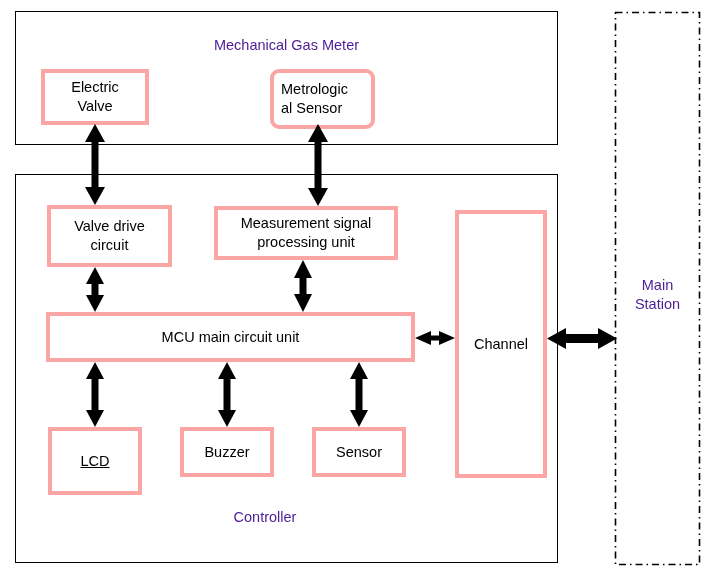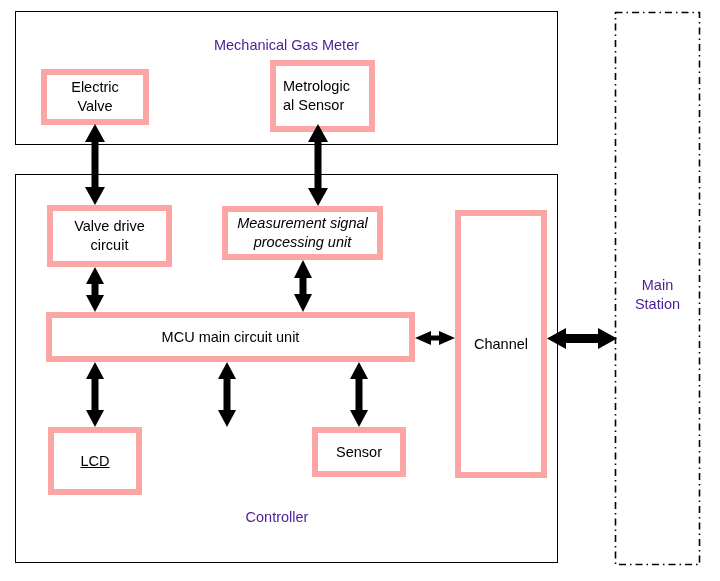--- a/index.html
+++ b/index.html
@@ -13,21 +13,21 @@
   #canvas {
     position: relative;
     width: 720px;
     height: 581px;
     background: #ffffff;
     overflow: hidden;
   }
   .box {
     position: absolute;
     box-sizing: border-box;
-    border: 6px solid #fca5a5;
+    border: 4px solid #fca5a5;
     background: transparent;
   }
   .group-box {
     border: 1px solid #000000;
   }
   .leaf-box {
     display: flex;
     align-items: center;
     justify-content: center;
     text-align: center;
@@ -60,35 +60,36 @@
 </head>
 <body>
 
 <div id="canvas">
 
   <div class="box group-box" style="left:15px; top:11px; width:543px; height:134px;"></div>
   <div class="group-label" style="left:15px; top:36px; width:543px;">Mechanical Gas Meter</div>
 
   <div class="box leaf-box" style="left:41px; top:69px; width:108px; height:56px;">Electric<br>Valve</div>
 
-  <div class="box leaf-box align-left" style="left:270px; top:60px; width:105px; height:72px;">Metrologic<br>al Sensor</div>
+  <div class="box leaf-box align-left" style="left:270px; top:69px; width:105px; height:60px;border-radius:9px;">Metrologic<br>al Sensor</div>
 
   <div class="box group-box" style="left:15px; top:174px; width:543px; height:389px;"></div>
-  <div class="group-label" style="left:15px; top:508px; width:500px;padding-left:12px;">Controller</div>
+  <div class="group-label" style="left:15px; top:508px; width:500px;">Controller</div>
 
   <div class="box leaf-box" style="left:47px; top:205px; width:125px; height:62px;">Valve drive<br>circuit</div>
 
-  <div class="box leaf-box" style="left:222px; top:206px; width:161px; height:54px;font-style:italic;">Measurement signal<br>processing unit</div>
+  <div class="box leaf-box" style="left:214px; top:206px; width:184px; height:54px;">Measurement signal<br>processing unit</div>
 
   <div class="box leaf-box" style="left:46px; top:312px; width:369px; height:50px;">MCU main circuit unit</div>
 
   <div class="box leaf-box" style="left:455px; top:210px; width:92px; height:268px;">Channel</div>
 
   <div class="box leaf-box" style="left:48px; top:427px; width:94px; height:68px;text-decoration:underline;">LCD</div>
 
+  <div class="box leaf-box" style="left:180px; top:427px; width:94px; height:50px;">Buzzer</div>
 
   <div class="box leaf-box" style="left:312px; top:427px; width:94px; height:50px;">Sensor</div>
 
   <div class="group-label" style="left:615px; top:240px; width:85px;margin-top:36px;">Main<br>Station</div>
 
   <svg class="overlay" viewBox="0 0 720 581">
     <defs>
       <marker id="headUpThick" markerWidth="9" markerHeight="9" refX="4.5" refY="8.5" orient="auto" markerUnits="userSpaceOnUse">
         <path d="M4.5 0 L9 9 L0 9 Z" fill="#000"></path>
       </marker>

